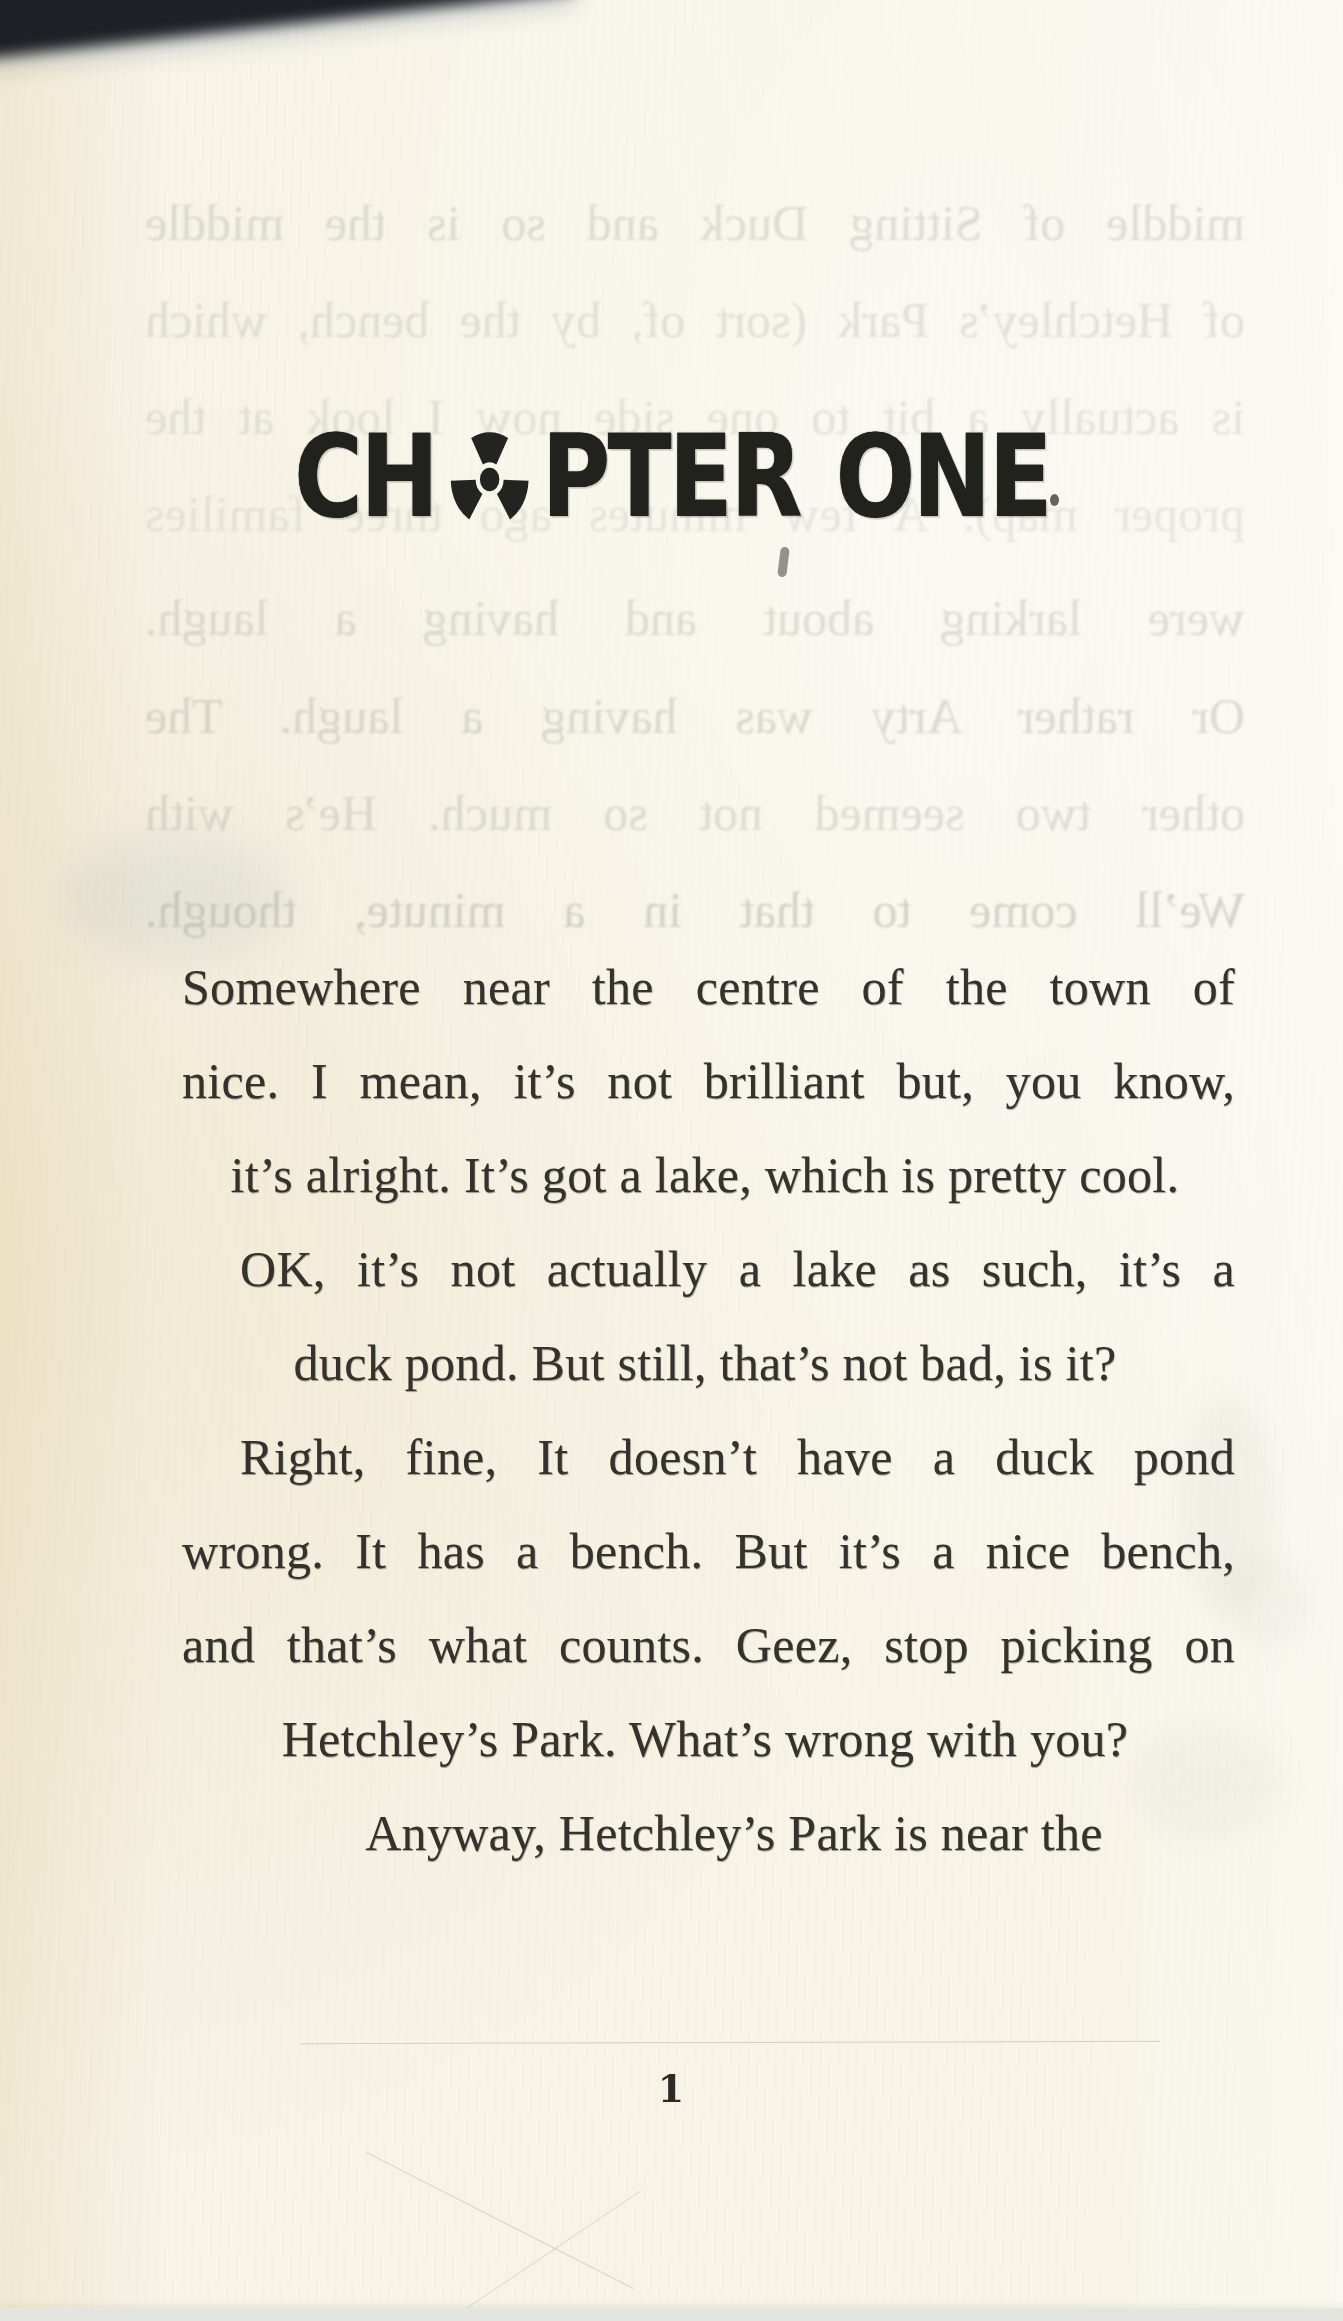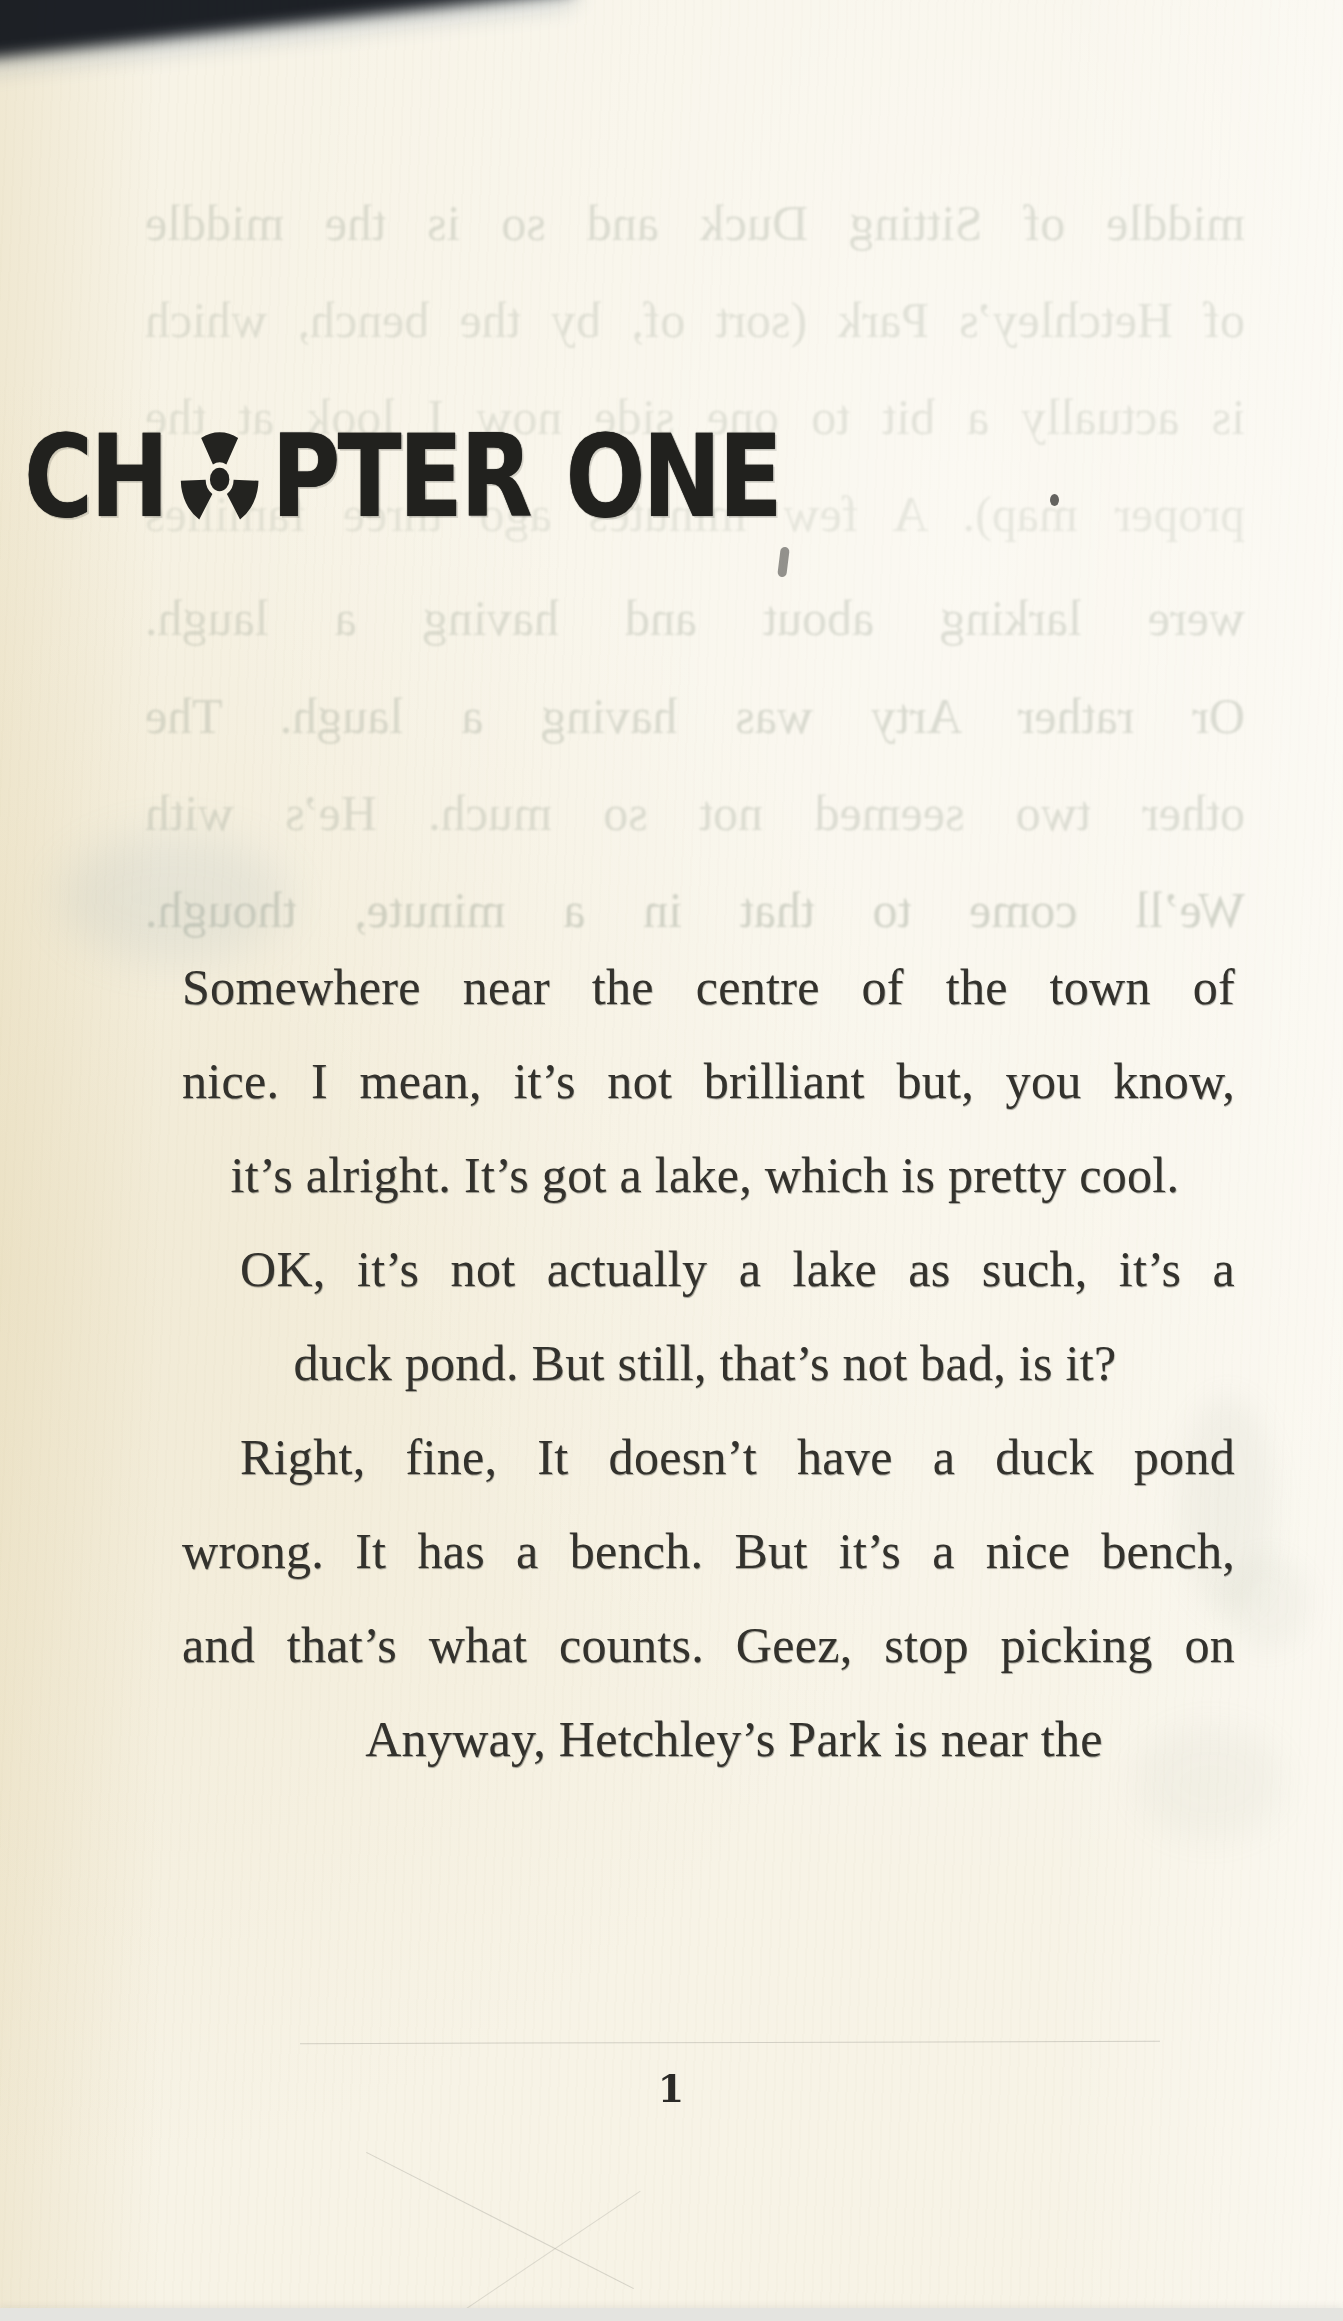--- a/index.html
+++ b/index.html
@@ -44,21 +44,21 @@
     color: #99a192;
     transform: scaleX(-1);
     filter: blur(1.2px);
     text-align: justify; text-align-last: justify;
     pointer-events: none;
   }
 
   
   .title-wrap {
     position: absolute; top: 424px; left: 0; width: 100%;
-    text-align: left; z-index: 3;
+    text-align: center; z-index: 3;
   }
   .title-row {
     display: inline-flex; align-items: center; height: 104px;
     transform: scale(0.94, 1.14);
     font-family: "DejaVu Sans", sans-serif;
     font-weight: bold; font-size: 100px; letter-spacing: -3px;
     color: #21211e;
     text-shadow: 0 0 1px #21211e, 2px 2px 0 rgba(33,33,30,0.14);
   }
   .trefoil { display: inline-block; width: 94px; height: 94px; margin: 6px 8px 0 10px; }
@@ -151,20 +151,21 @@
 
   <div class="body-block">
     <div class="line j">Somewhere near the centre of the town of</div>
     <div class="line j">nice. I mean, it’s not brilliant but, you know,</div>
     <div class="line">it’s alright. It’s got a lake, which is pretty cool.</div>
     <div class="line j indent">OK, it’s not actually a lake as such, it’s a</div>
     <div class="line">duck pond. But still, that’s not bad, is it?</div>
     <div class="line j indent">Right, fine, It doesn’t have a duck pond</div>
     <div class="line j">wrong. It has a bench. But it’s a nice bench,</div>
     <div class="line j">and that’s what counts. Geez, stop picking on</div>
+    <div class="line">Hetchley’s Park. What’s wrong with you?</div>
     <div class="line indent">Anyway, Hetchley’s Park is near the</div>
   </div>
 
   <div class="page-num">1</div>
 
   <div class="crease"></div>
   <div class="scratch s1"></div>
   <div class="scratch s2"></div>
 
   <div class="corner-wedge"></div>

